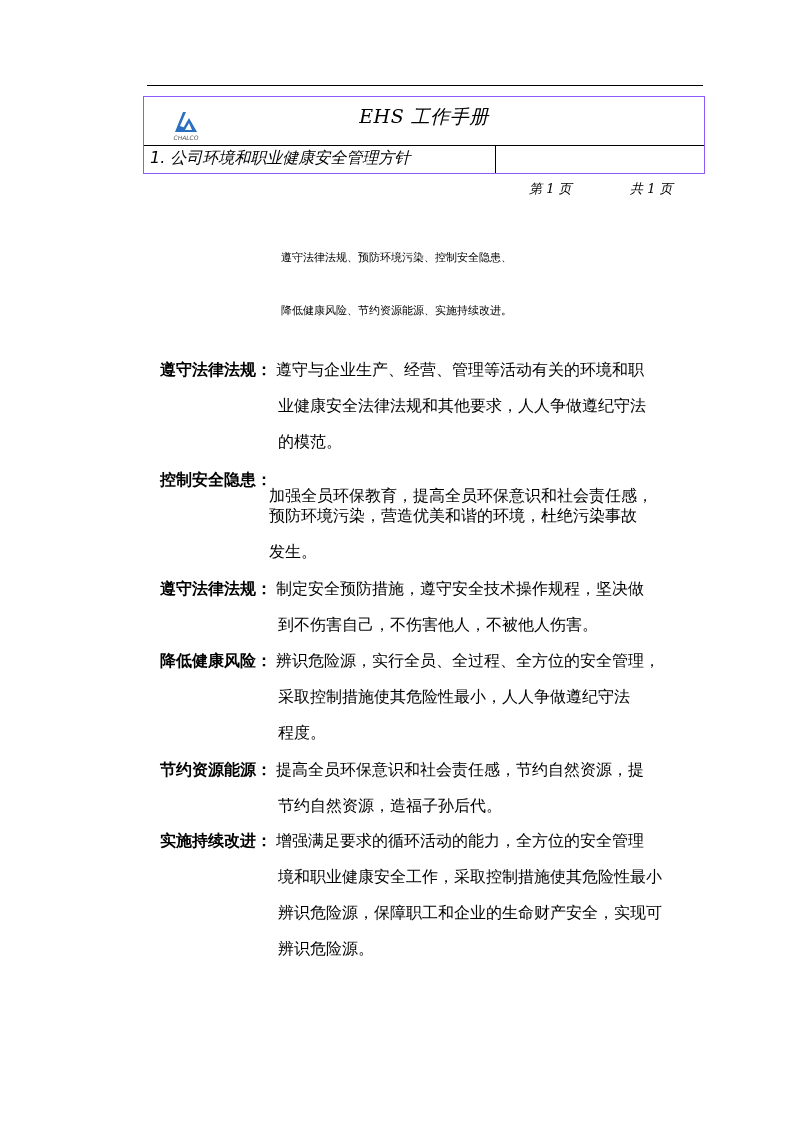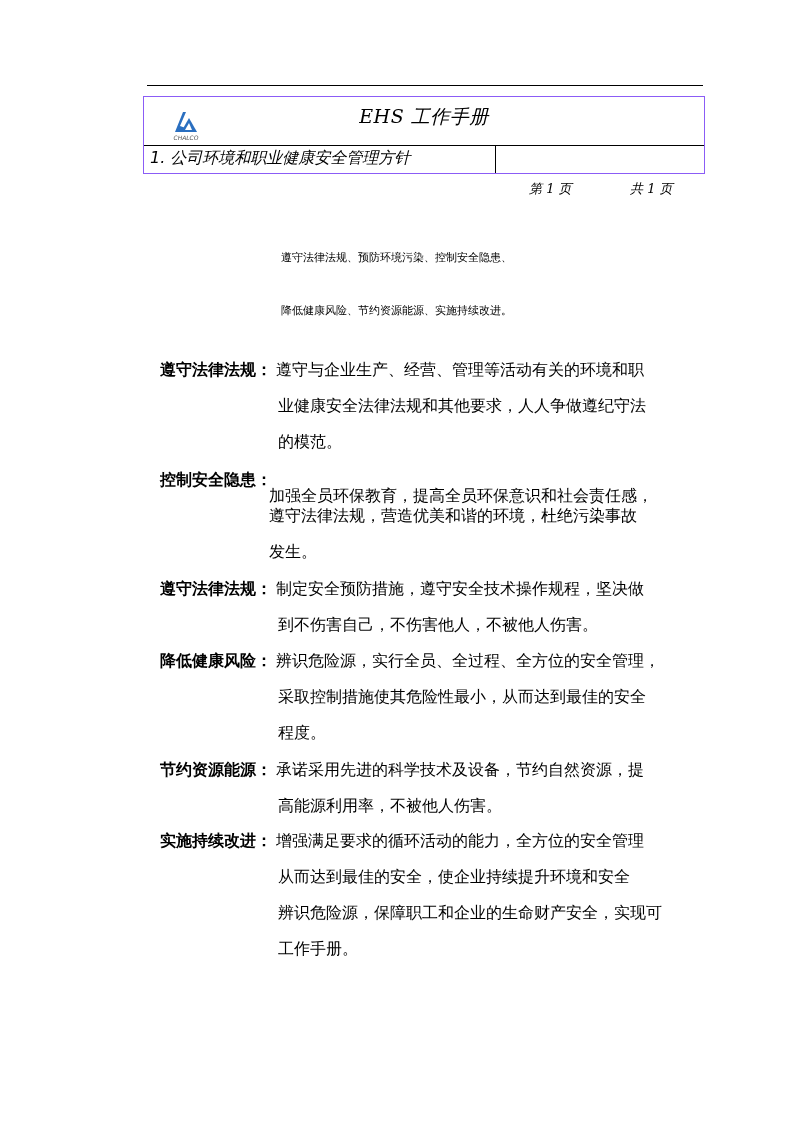--- a/index.html
+++ b/index.html
@@ -54,42 +54,42 @@
 <div class="policy" style="top:352px">
   <span class="term">遵守法律法规：</span>
   <span class="line" style="left:128px;top:0">遵守与企业生产、经营、管理等活动有关的环境和职</span>
   <span class="line" style="left:130px;top:36px">业健康安全法律法规和其他要求，人人争做遵纪守法</span>
   <span class="line" style="left:130px;top:72px">的模范。</span>
 </div>
 
 <div class="policy" style="top:462px">
   <span class="term">控制安全隐患：</span>
   <span class="line" style="left:121px;top:16px">加强全员环保教育，提高全员环保意识和社会责任感，</span>
-  <span class="line" style="left:121px;top:36px">遵守法律法规，营造优美和谐的环境，杜绝污染事故</span>
+  <span class="line" style="left:121px;top:36px">预防环境污染，营造优美和谐的环境，杜绝污染事故</span>
   <span class="line" style="left:121px;top:72px">发生。</span>
 </div>
 
 <div class="policy" style="top:571px">
   <span class="term">遵守法律法规：</span>
   <span class="line" style="left:128px;top:0">制定安全预防措施，遵守安全技术操作规程，坚决做</span>
   <span class="line" style="left:130px;top:36px">到不伤害自己，不伤害他人，不被他人伤害。</span>
 </div>
 
 <div class="policy" style="top:643px">
   <span class="term">降低健康风险：</span>
   <span class="line" style="left:128px;top:0">辨识危险源，实行全员、全过程、全方位的安全管理，</span>
-  <span class="line" style="left:130px;top:36px">采取控制措施使其危险性最小，从而达到最佳的安全</span>
+  <span class="line" style="left:130px;top:36px">采取控制措施使其危险性最小，人人争做遵纪守法</span>
   <span class="line" style="left:130px;top:72px">程度。</span>
 </div>
 
 <div class="policy" style="top:752px">
   <span class="term">节约资源能源：</span>
-  <span class="line" style="left:128px;top:0">承诺采用先进的科学技术及设备，节约自然资源，提</span>
-  <span class="line" style="left:130px;top:36px">高能源利用率，不被他人伤害。</span>
+  <span class="line" style="left:128px;top:0">提高全员环保意识和社会责任感，节约自然资源，提</span>
+  <span class="line" style="left:130px;top:36px">节约自然资源，造福子孙后代。</span>
 </div>
 
 <div class="policy" style="top:823px">
   <span class="term">实施持续改进：</span>
   <span class="line" style="left:128px;top:0">增强满足要求的循环活动的能力，全方位的安全管理</span>
-  <span class="line" style="left:130px;top:36px">从而达到最佳的安全，使企业持续提升环境和安全</span>
+  <span class="line" style="left:130px;top:36px">境和职业健康安全工作，采取控制措施使其危险性最小</span>
   <span class="line" style="left:130px;top:72px">辨识危险源，保障职工和企业的生命财产安全，实现可</span>
-  <span class="line" style="left:130px;top:108px">工作手册。</span>
+  <span class="line" style="left:130px;top:108px">辨识危险源。</span>
 </div>
 
 </body></html>

